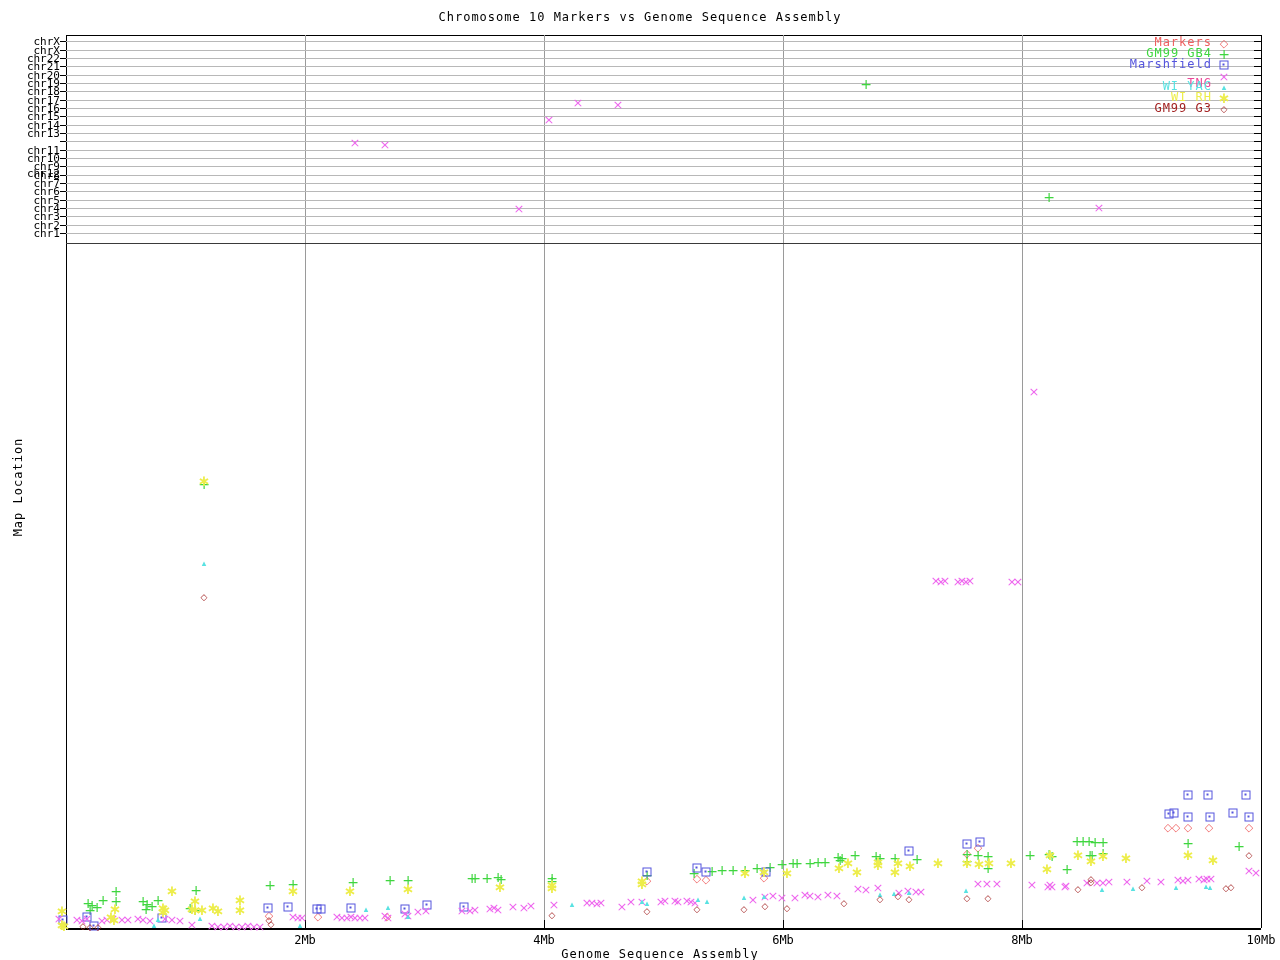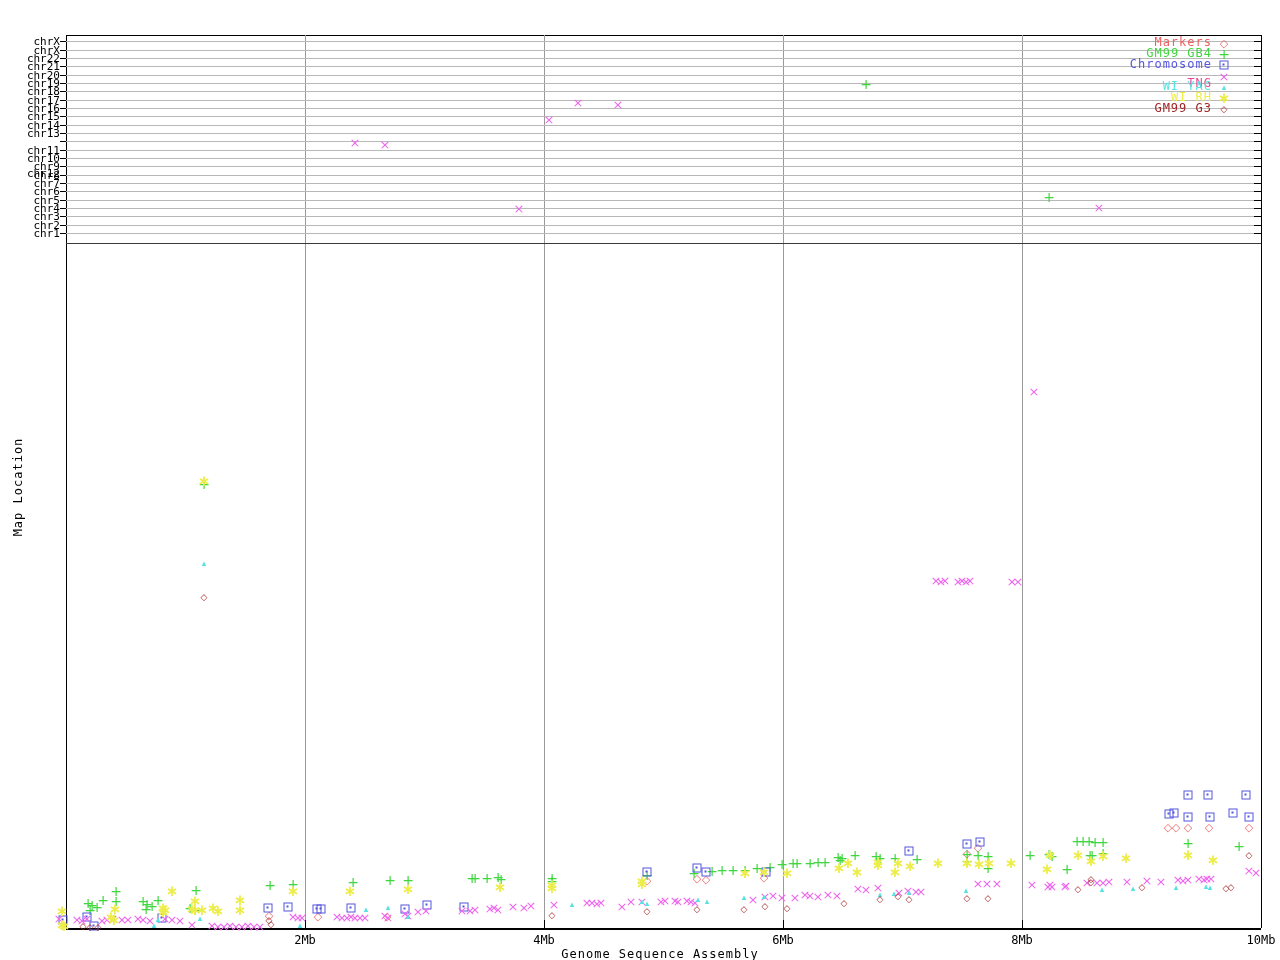--- a/index.html
+++ b/index.html
@@ -28,20 +28,21 @@
   .mk-triangle{font-size:9px;}
   .mk-open-diamond{font-size:11px;}
   .mk-open-diamond-small{font-size:9px;font-weight:bold;}
   .mk-open-square{width:7px;height:7px;border:1px solid currentColor;background:transparent;}
   .mk-open-square::after{content:"";position:absolute;left:2px;top:2px;width:2px;height:2px;background:currentColor;}
 </style>
 </head>
 <body>
 
 <div id="canvas">
+  <div id="title" class="abs">Chromosome 10 Markers vs Genome Sequence Assembly</div>
   <div id="ylabel" class="abs">Map Location</div>
   <div id="xlabel" class="abs">Genome Sequence Assembly</div>
   <div id="plot" class="abs" style="left:0;top:0;width:1280px;height:960px;">
       <div class="abs border" style="left: 66px; top: 35px; width: 1195px; height: 1px;"></div>
       <div class="abs border" style="left: 66px; top: 928px; width: 1195px; height: 2px;"></div>
       <div class="abs border" style="left: 66px; top: 35px; width: 1px; height: 893px;"></div>
       <div class="abs border" style="left: 1261px; top: 35px; width: 1px; height: 893px;"></div>
       <div class="abs vgrid" style="left: 305px; top: 35px; height: 893px;"></div>
       <div class="abs xtick" style="left: 305px; top: 920px;"></div>
       <div class="abs xticklabel" style="left: 275px; top: 934px;">2Mb</div>
@@ -487,21 +488,21 @@
       <div class="mk mk-open-diamond-small" style="color: rgb(163, 34, 34); left: 1091px; top: 879px;">◇</div>
       <div class="mk mk-open-diamond-small" style="color: rgb(163, 34, 34); left: 1091px; top: 882px;">◇</div>
       <div class="mk mk-open-diamond-small" style="color: rgb(163, 34, 34); left: 1142px; top: 887px;">◇</div>
       <div class="mk mk-open-diamond-small" style="color: rgb(163, 34, 34); left: 1226px; top: 888px;">◇</div>
       <div class="mk mk-open-diamond-small" style="color: rgb(163, 34, 34); left: 1249px; top: 855px;">◇</div>
       <div class="mk mk-open-diamond-small" style="color: rgb(163, 34, 34); left: 1231px; top: 887px;">◇</div>
       <div class="abs legend-label" style="left: 1062px; top: 37px; color: rgb(239, 95, 95);">Markers</div>
       <div class="mk mk-open-diamond" style="color: rgb(239, 95, 95); left: 1224px; top: 42.5px;">◇</div>
       <div class="abs legend-label" style="left: 1062px; top: 48px; color: rgb(63, 214, 63);">GM99 GB4</div>
       <div class="mk mk-plus" style="color: rgb(63, 214, 63); left: 1224px; top: 53.5px;">+</div>
-      <div class="abs legend-label" style="left: 1062px; top: 59px; color: rgb(85, 85, 221);">Chromosome</div>
+      <div class="abs legend-label" style="left: 1062px; top: 59px; color: rgb(85, 85, 221);">Marshfield</div>
       <div class="mk mk-open-square" style="color: rgb(85, 85, 221); left: 1224px; top: 64.5px;"></div>
       <div class="abs legend-label" style="left: 1062px; top: 78px; color: #ec4899;">TNG</div>
       <div class="mk mk-x" style="color: rgb(238, 102, 238); left: 1224px; top: 75.5px;">×</div>
       <div class="abs legend-label" style="left: 1062px; top: 81px; color: rgb(88, 226, 226);">WI YAC</div>
       <div class="mk mk-triangle" style="color: rgb(88, 226, 226); left: 1224px; top: 86.5px;">▴</div>
       <div class="abs legend-label" style="left: 1062px; top: 92px; color: rgb(237, 237, 74);">WI RH</div>
       <div class="mk mk-asterisk" style="color: rgb(237, 237, 74); left: 1224px; top: 97.5px;">∗</div>
       <div class="abs legend-label" style="left: 1062px; top: 103px; color: rgb(163, 34, 34);">GM99 G3</div>
       <div class="mk mk-open-diamond-small" style="color: rgb(163, 34, 34); left: 1224px; top: 108.5px;">◇</div>
     </div>

